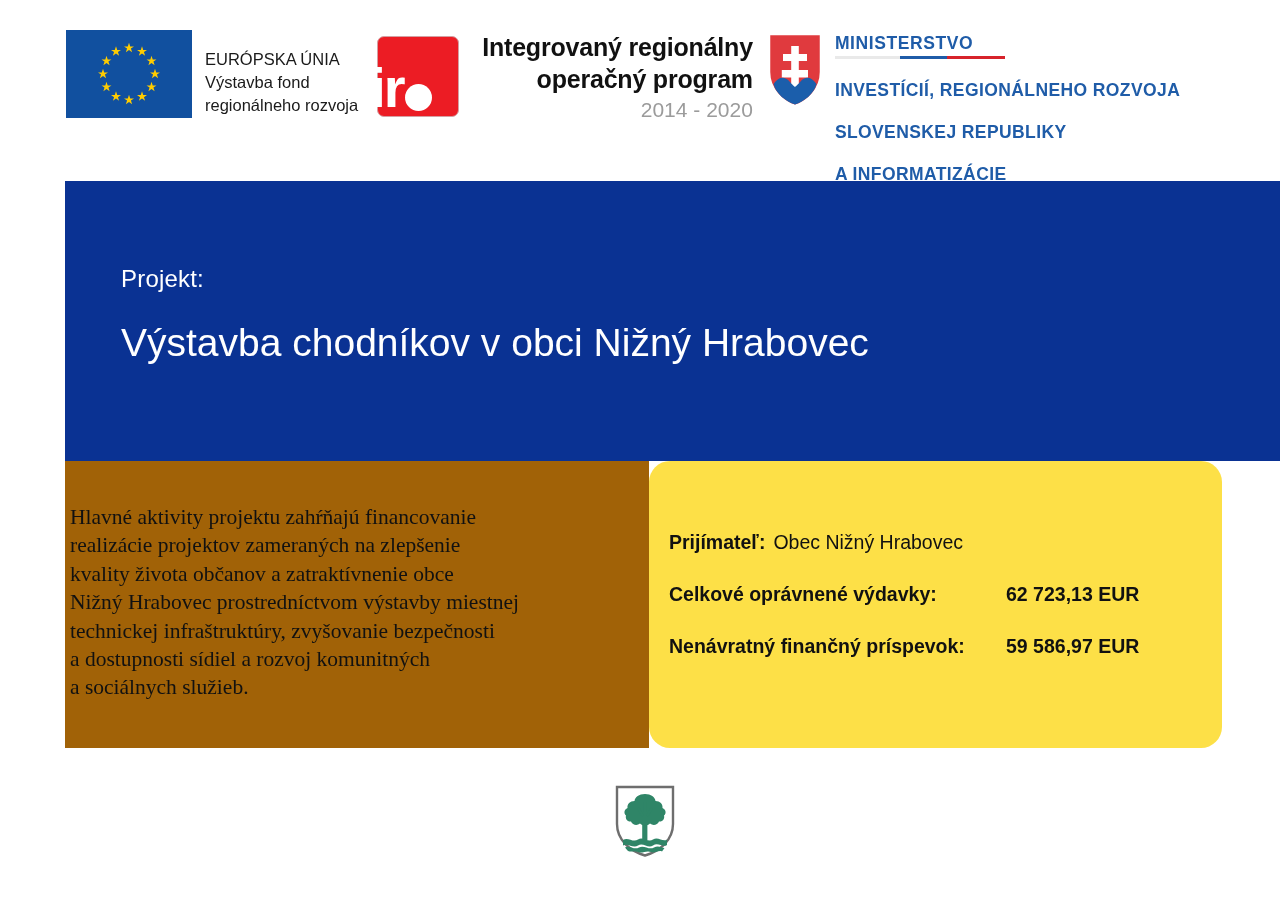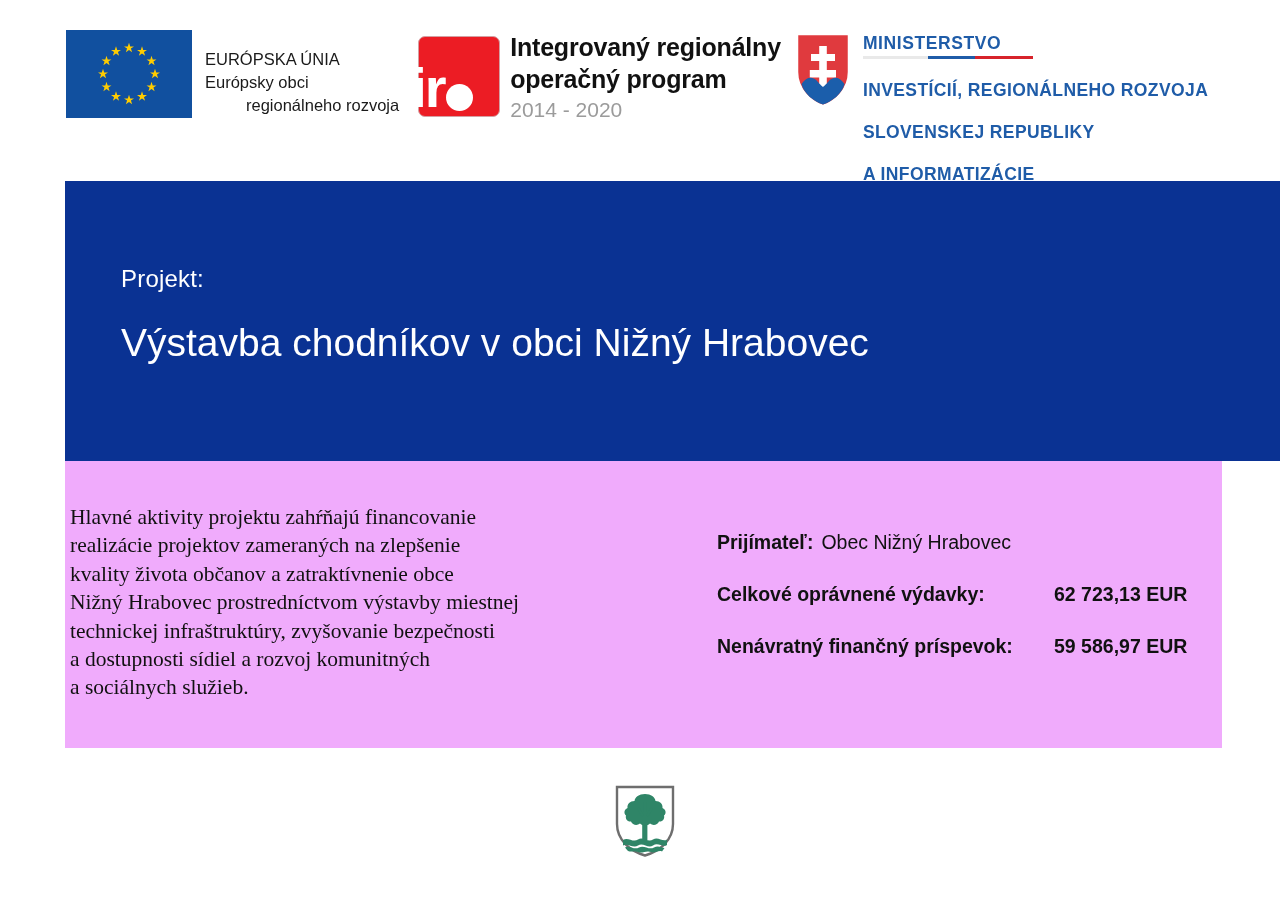--- a/index.html
+++ b/index.html
@@ -47,21 +47,21 @@
     margin-left: 13px;
     font-family: "Liberation Sans", sans-serif;
     font-size: 16.5px;
     line-height: 1.38;
     color: #1a1a1a;
     padding-top: 18px;
     white-space: nowrap;
   }
   .eu-text .l1 { display:block; }
   .eu-text .l2 { display:block; }
-  .eu-text .l3 { display:block;margin-left:41px; }
+  .eu-text .l3 { display:block; }
 
   
   .irop-block {
     display: flex;
     align-items: flex-start;
     flex: 0 0 auto;
     margin-left: 14px;
   }
   .irop-logo {
     position: relative;
@@ -91,22 +91,23 @@
   }
   .irop-logo .word .dot-o {
     display:inline-block;
     width: 27px; height: 27px;
     border-radius: 50%;
     background: #ffffff;
     vertical-align: -4px;
     margin: 0 1px;
   }
   .irop-text {
-    margin-left: 7px;
+    margin-left: 20px;
     padding-top: 1px;
+    text-align: right;
   }
   .irop-text .t1, .irop-text .t2 {
     display: block;
     font-family: "Liberation Sans", sans-serif;
     font-weight: 700;
     font-size: 25px;
     line-height: 1.28;
     color: #111;
     letter-spacing: -0.2px;
     white-space: nowrap;
@@ -195,40 +196,40 @@
   .panel-row {
     position: absolute;
     left: 65px;
     top: 461px;
     width: 1157px;
     height: 287px;
     display: flex;
   }
   .panel-left {
     width: 584px;
-    background: #f0abfc;
+    background: #a16207;
     position: relative;
     flex: 0 0 auto;
-    padding-left: 48px;
   }
   .panel-left .desc {
     position: absolute;
     left: 5px;
     top: 42px;
     right: -60px;
     font-family: "Liberation Serif", serif;
     font-size: 21.5px;
     line-height: 1.32;
     color: #111111;
     white-space: pre-line;
   }
   .panel-right {
     flex: 1 1 auto;
-    background: #f0abfc;
+    background: #fde047;
     position: relative;
+    border-radius: 21px;
   }
   .facts {
     position: absolute;
     left: 20px;
     top: 70px;
     right: 20px;
   }
   .fact-row {
     display: flex;
     align-items: baseline;
@@ -313,21 +314,21 @@
               </g>
             <g transform="rotate(330) translate(0,-26) rotate(-330)">
                 <polygon points="0,-5.2 1.22,-1.6 5.0,-1.6 1.94,0.62 3.1,4.2 0,2.0 -3.1,4.2 -1.94,0.62 -5.0,-1.6 -1.22,-1.6"></polygon>
               </g>
           </g>
         </g>
       </svg>
     </div>
     <div class="eu-text">
       <span class="l1">EURÓPSKA ÚNIA</span>
-      <span class="l2">Európsky obci</span>
+      <span class="l2">Výstavba fond</span>
       <span class="l3">regionálneho rozvoja</span>
     </div>
   </div>
 
   <div class="irop-block">
     <div class="irop-logo">
       <div class="sq"></div>
       <div class="word">ir<span class="dot-o"></span>p</div>
     </div>
     <div class="irop-text">

